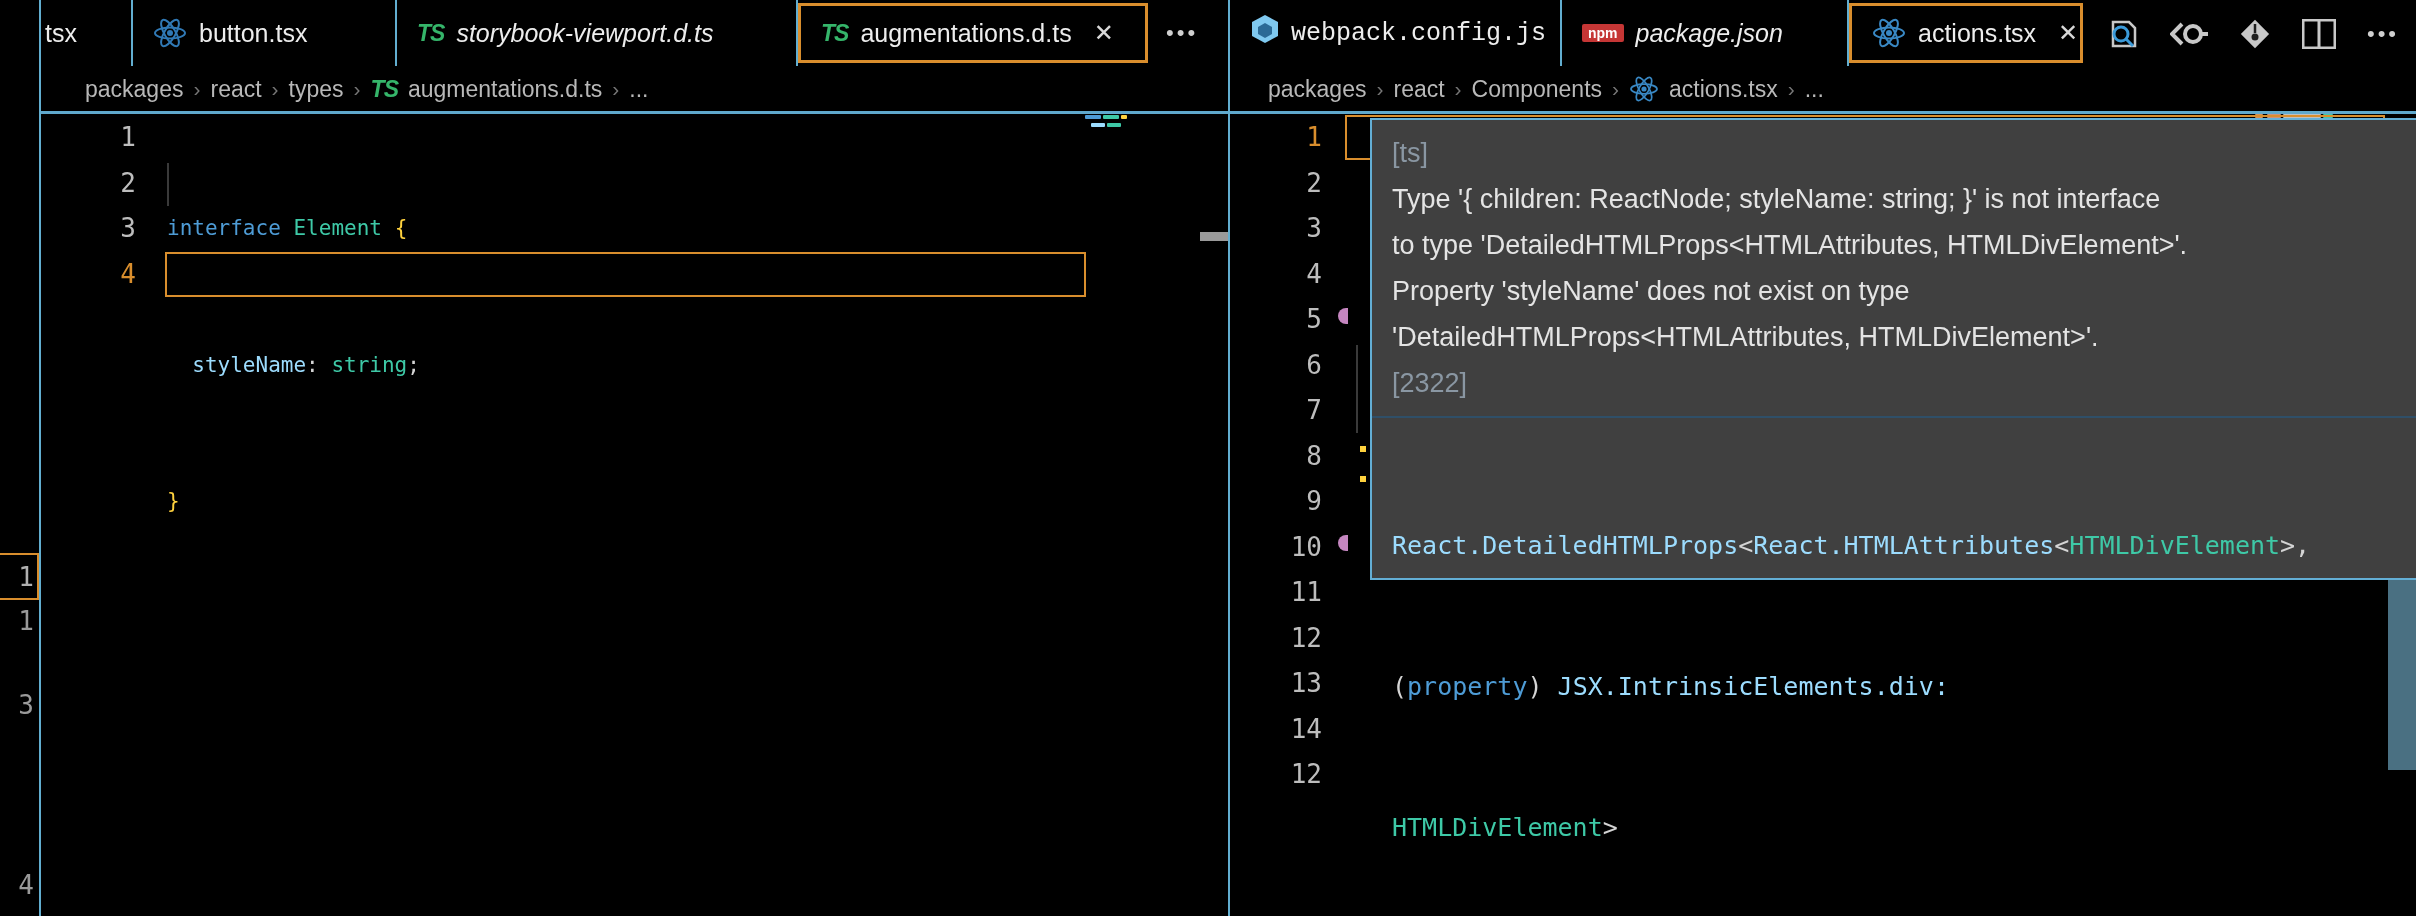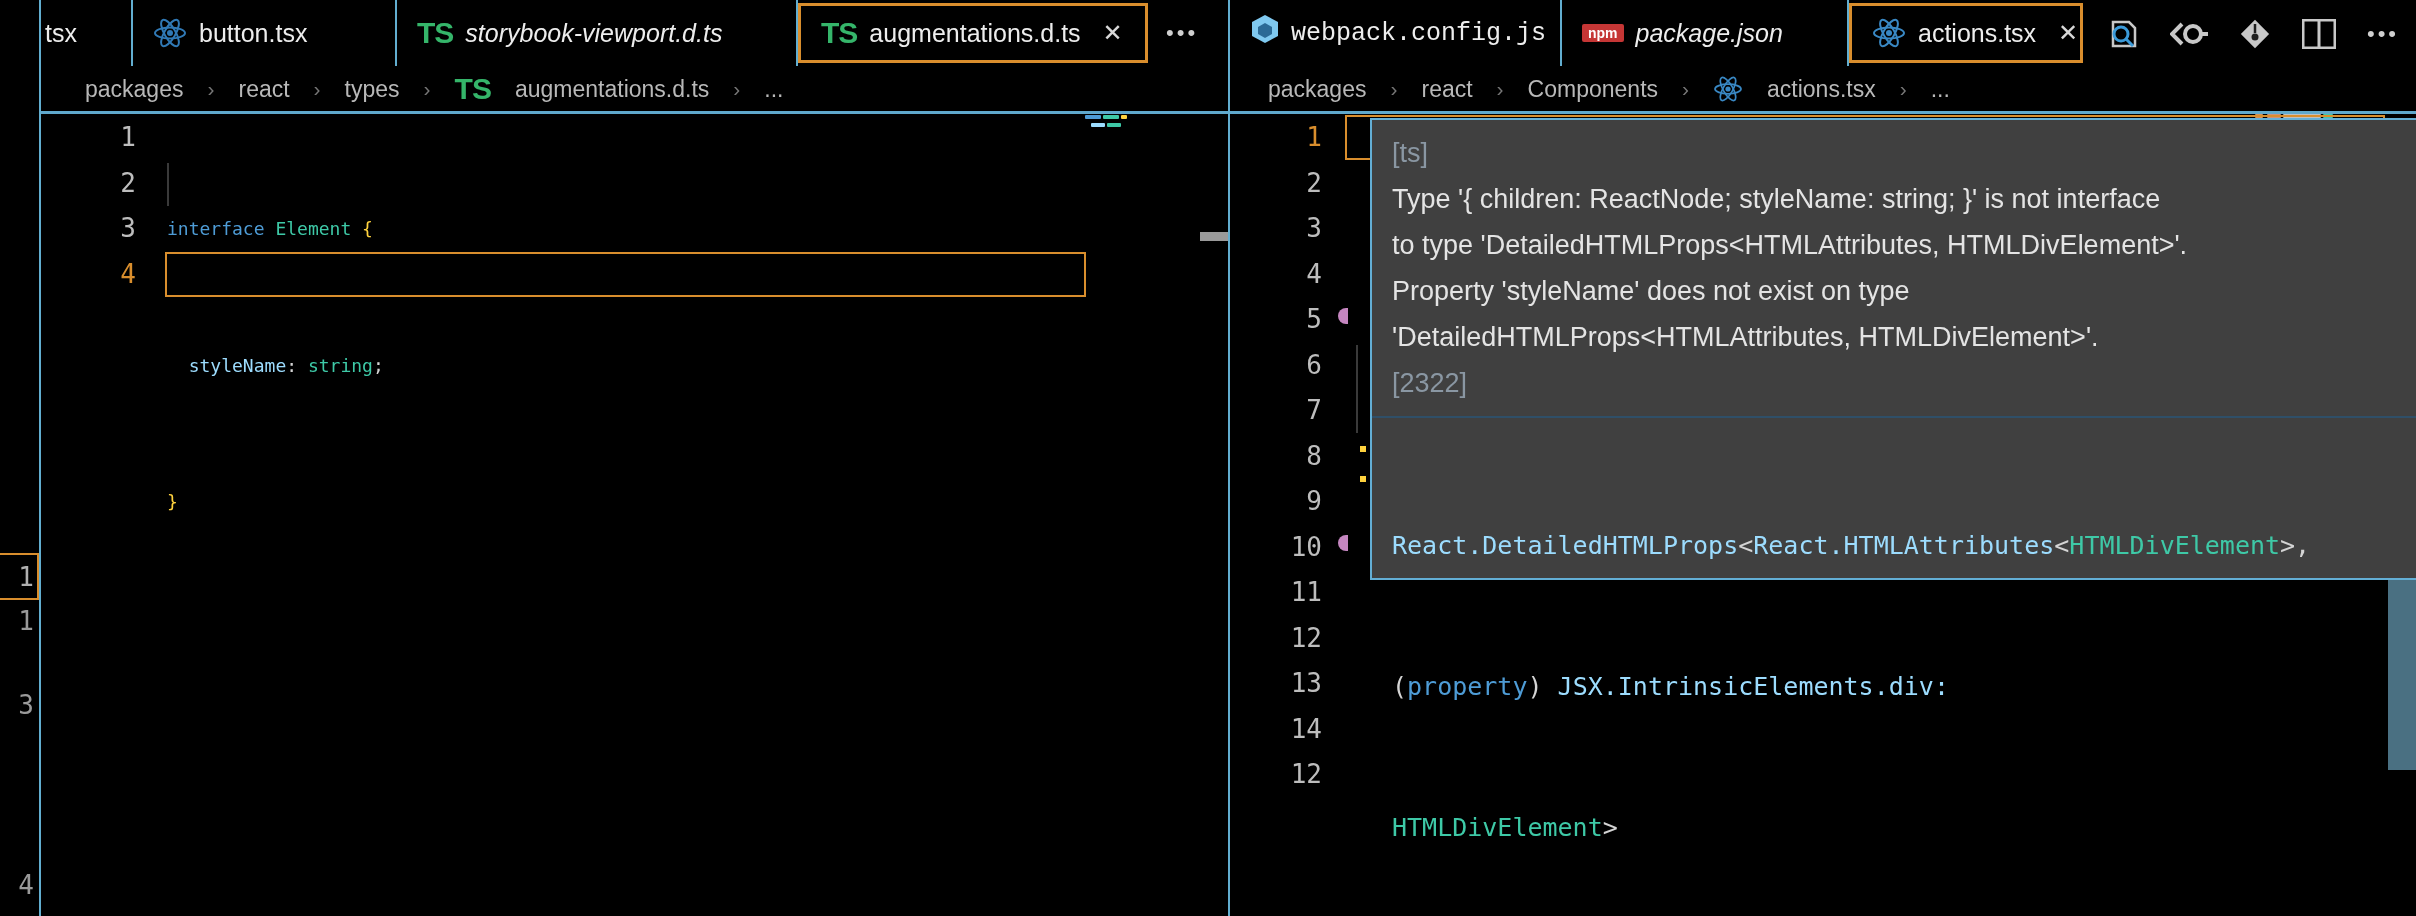--- a/index.html
+++ b/index.html
@@ -12,34 +12,34 @@
   
   .tabbar{position:absolute;top:0;height:66px;}
   .tab{position:absolute;top:0;height:66px;display:flex;align-items:center;gap:12px;
        font-size:25px;color:#ededed;box-sizing:border-box;padding:0 20px;}
   .tab.italic .tab-label{font-style:italic;}
   .tab.active{border:3px solid #d98e2d;top:3px;height:60px;}
   .tabsep{position:absolute;top:0;height:66px;width:2px;background:#62aed0;}
   .close{color:#d8d8d8;font-size:24px;margin-left:10px;}
   .overflow-dots{color:#cfcfcf;font-size:22px;letter-spacing:3px;}
   
-  .ts-icon{color:#35b56a;font-weight:bold;font-size:30px;letter-spacing:-1px;}
+  .ts-icon{color:#35b56a;font-weight:bold;font-size:23px;letter-spacing:-1px;font-style:italic;}
   .npm-icon{background:#c53635;color:#fff;font-weight:bold;font-size:14px;
             padding:2px 6px;border-radius:2px;line-height:14px;}
   .react-icon svg{display:block;}
   
-  .crumbs{position:absolute;top:66px;height:46px;display:flex;align-items:center;gap:24px;
+  .crumbs{position:absolute;top:66px;height:46px;display:flex;align-items:center;gap:10px;
           font-size:23px;color:#b8b8b8;justify-content:flex-end;}
   .crumb-sep{color:#777;font-size:21px;}
   
   .mono{font-family:"DejaVu Sans Mono","Liberation Mono",monospace;}
   .gutter{position:absolute;text-align:right;font-size:26px;line-height:45.5px;color:#bdbdbd;}
   .gutter div{height:45.5px;}
   .gutter div.active{color:#d98e2d;}
-  .code{position:absolute;font-size:18px;line-height:45.5px;white-space:pre;}
+  .code{position:absolute;font-size:21px;line-height:45.5px;white-space:pre;}
   .code .row{height:45.5px;}
   .tok-kw{color:#4e9cd6}.tok-type{color:#3ec9a7}.tok-ybrace{color:#ffd23e}
   .tok-prop{color:#9cdcfe}.tok-punct{color:#d4d4d4}
   .cur-line{position:absolute;border:2px solid #d98e2d;box-sizing:border-box;}
   .indent-guide{position:absolute;width:2px;background:#3a3a3a;}
   
   .tooltip{position:absolute;left:1370px;top:118px;width:1171px;height:462px;
            background:#404040;border:2px solid #63afd6;box-sizing:border-box;z-index:6;}
   .tt-sec1{padding:10px 20px 6px 20px;font-size:27px;line-height:46px;color:#e4e4e4;}
   .tt-gray{color:#8a97a3;}

